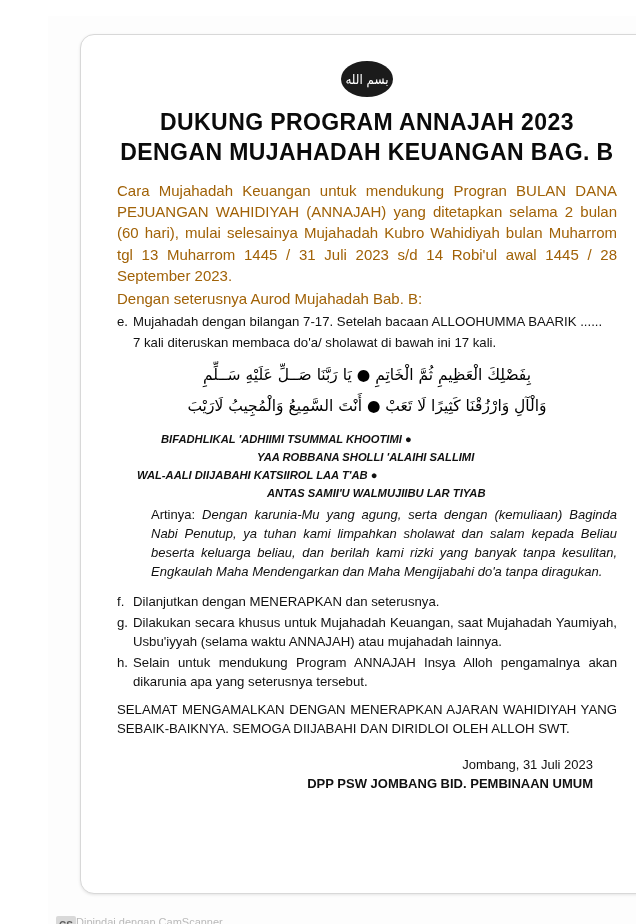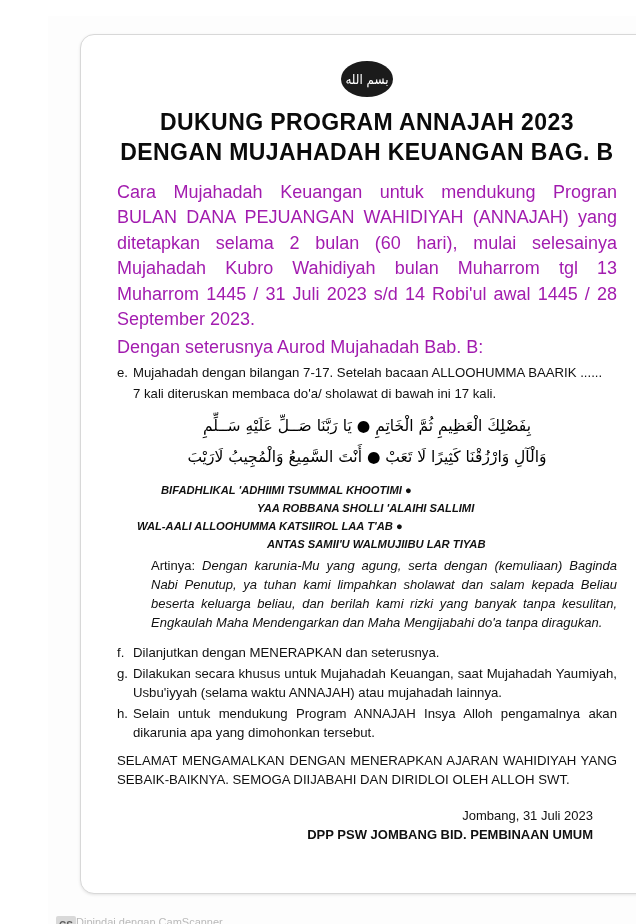--- a/index.html
+++ b/index.html
@@ -75,25 +75,25 @@
     font-size: 23px;
     letter-spacing: 0.4px;
     line-height: 1.32;
     color: #0b0b0b;
     margin: 2px 0 12px 0;
   }
   .title .l2 { display: block; }
 
   
   .para {
-    font-size: 18px;
+    font-size: 15px;
     line-height: 1.42;
     text-align: justify;
     margin: 0 0 2px 0;
-    color: #a21caf;
+    color: #a16207;
   }
 
   .item {
     display: flex;
     font-size: 13.2px;
     line-height: 1.45;
     margin-bottom: 2px;
   }
   .item .mark {
     width: 16px;
@@ -215,40 +215,40 @@
       <div class="sub-line">7 kali diteruskan membaca do'a/ sholawat di bawah ini 17 kali.</div>
 
       <div class="arabic">
         <span class="ln">بِفَضْلِكَ الْعَظِيمِ ثُمَّ الْخَاتِمِ ● يَا رَبَّنَا صَــلِّ عَلَيْهِ سَــلِّمِ</span>
         <span class="ln">وَالْآلِ وَارْزُقْنَا كَثِيرًا لَا تَعَبْ ● أَنْتَ السَّمِيعُ وَالْمُجِيبُ لَارَيْبَ</span>
       </div>
 
       <div class="translit">
         <span class="t1">BIFADHLIKAL 'ADHIIMI TSUMMAL KHOOTIMI ●</span>
         <span class="t2">YAA ROBBANA SHOLLI 'ALAIHI SALLIMI</span>
-        <span class="t3">WAL-AALI ALLOOHUMMA KATSIIROL LAA T'AB ●</span>
+        <span class="t3">WAL-AALI DIIJABAHI KATSIIROL LAA T'AB ●</span>
         <span class="t4">ANTAS SAMII'U WALMUJIIBU LAR TIYAB</span>
       </div>
 
       <div class="meaning">
         <span class="lead">Artinya:</span>
         <span class="it">Dengan karunia-Mu yang agung, serta dengan (kemuliaan) Baginda Nabi Penutup, ya tuhan kami limpahkan sholawat dan salam kepada Beliau beserta keluarga beliau, dan berilah kami rizki yang banyak tanpa kesulitan, Engkaulah Maha Mendengarkan dan Maha Mengijabahi do'a tanpa diragukan.</span>
       </div>
 
       <div class="item">
         <div class="mark">f.</div>
         <div class="txt">Dilanjutkan dengan MENERAPKAN dan seterusnya.</div>
       </div>
       <div class="item">
         <div class="mark">g.</div>
         <div class="txt">Dilakukan secara khusus untuk Mujahadah Keuangan, saat Mujahadah Yaumiyah, Usbu'iyyah (selama waktu ANNAJAH) atau mujahadah lainnya.</div>
       </div>
       <div class="item">
         <div class="mark">h.</div>
-        <div class="txt">Selain untuk mendukung Program ANNAJAH Insya Alloh pengamalnya akan dikarunia apa yang dimohonkan tersebut.</div>
+        <div class="txt">Selain untuk mendukung Program ANNAJAH Insya Alloh pengamalnya akan dikarunia apa yang seterusnya tersebut.</div>
       </div>
 
       <p class="closing">SELAMAT MENGAMALKAN DENGAN MENERAPKAN AJARAN WAHIDIYAH  YANG SEBAIK-BAIKNYA. SEMOGA DIIJABAHI DAN DIRIDLOI OLEH ALLOH SWT.</p>
 
       <div class="signature">
         <div class="line1">Jombang, 31 Juli 2023</div>
         <div class="line2">DPP PSW JOMBANG BID. PEMBINAAN UMUM</div>
       </div>
 
     </div>

